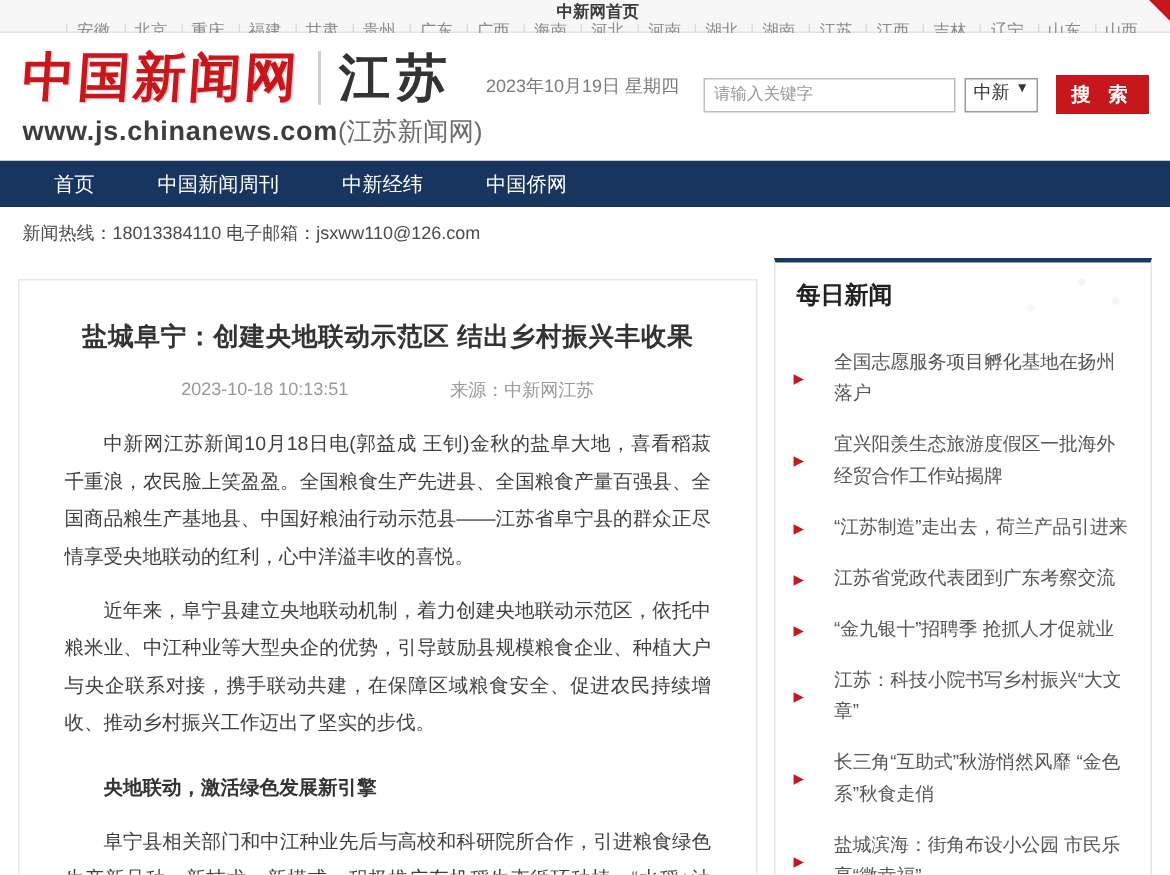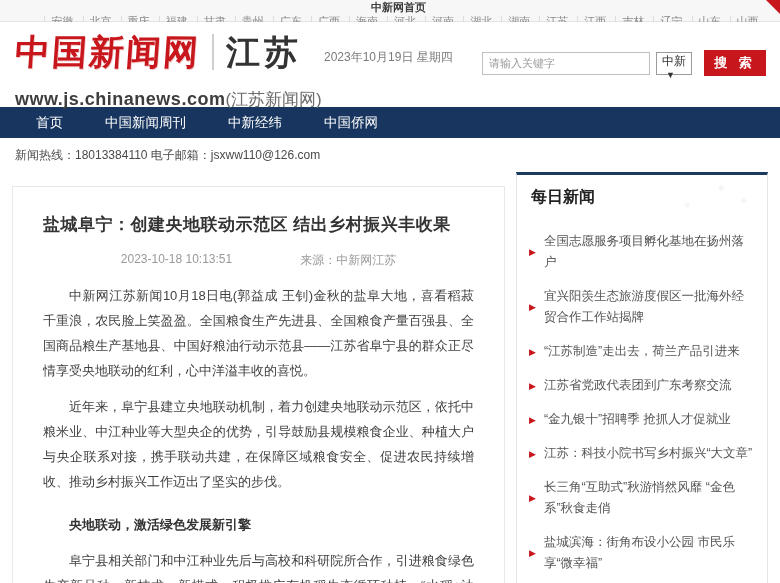--- a/index.html
+++ b/index.html
@@ -20,50 +20,50 @@
   
   .header { height:85px; background:#fff; position:relative; padding:10px 15px 0; }
   .brandrow { display:flex; align-items:flex-end; }
   .logo { font-family:"DejaVu Serif", serif; font-weight:bold; font-size:35px;
     color:#c8161d; letter-spacing:2px; transform:skewX(-4deg);
     text-shadow:1px 1px 0 rgba(200,22,29,.25); line-height:40px; }
   .brand-divider { width:2px; height:36px; background:#cfcfcf; margin:0 12px 2px; }
   .region { font-size:34px; font-weight:bold; color:#333; line-height:40px;
     letter-spacing:4px; }
   .date { font-size:12px; color:#7a7a7a; margin:0 0 6px 22px; }
-  .siteurl { margin-top:16px; font-size:18px; }
+  .siteurl { margin-top:4px; font-size:18px; }
   .siteurl .url { font-weight:bold; color:#3d3d3d; letter-spacing:.5px; }
   .siteurl .suffix { color:#6b6b6b; font-weight:normal; font-size:17px; }
   .searchbox { position:absolute; right:14px; top:28px; display:flex;
     align-items:center; }
   .search-input { width:168px; height:23px; border:1px solid #bfbfbf;
     font-size:11px; color:#555; padding:0 6px; outline:none; background:#fff; }
   .search-input::placeholder { color:#9a9a9a; }
   .scope-select { height:23px; border:1px solid #9c9c9c; background:#fff;
     display:flex; align-items:flex-start; padding:0 5px; margin-left:6px;
-    font-size:12px; color:#333; cursor:pointer;flex-direction:column; }
+    font-size:12px; color:#333; cursor:pointer; }
   .scope-select .chev { font-size:9px; margin-left:4px; color:#333; }
   .search-btn { height:26px; width:62px; background:#c8161d; color:#fff;
     border:none; font-size:13px; font-weight:bold; letter-spacing:4px;
     margin-left:12px; cursor:pointer; }
 
   
   .nav { height:31px; background:#17355e; display:flex; align-items:flex-start;
     padding-left:15px; }
   .nav a { color:#fff; font-size:13.5px; text-decoration:none; padding:0 21px;
     line-height:31px; }
 
   
   .hotline { padding:9px 0 8px 15px; font-size:12px; color:#4a4a4a; }
 
   
   .main { display:flex; align-items:flex-start; padding:0 12px; }
   .article-card { width:493px; border:1px solid #e8e8e8; background:#fff;
     margin-top:14px; padding:18px 30px 40px; min-height:420px; }
-  .article-title { text-align:left; font-size:17px; font-weight:bold;
+  .article-title { text-align:center; font-size:17px; font-weight:bold;
     color:#333; margin-top:8px; letter-spacing:.5px; }
   .article-meta { display:flex; justify-content:center; gap:68px;
     font-size:12px; color:#999; margin-top:16px; }
   .article-body { margin-top:14px; }
   .article-body p { font-size:13px; color:#3f3f3f; line-height:25px;
     text-indent:2em; margin:11px 0; text-align:justify; }
   .article-body p.subhead { font-weight:bold; color:#333; margin-top:18px; }
 
   
   .sidebar-card { width:252px; margin-left:11px; background:#fff;
@@ -71,21 +71,21 @@
   .sidebar-head { position:relative; padding:12px 2px 10px; font-size:16px;
     font-weight:bold; color:#222;
     background:
       radial-gradient(circle at 85% 30%, rgba(0,0,0,0.045) 0 2px, transparent 3px),
       radial-gradient(circle at 70% 70%, rgba(0,0,0,0.035) 0 2px, transparent 3px),
       radial-gradient(circle at 95% 60%, rgba(0,0,0,0.04) 0 2px, transparent 3px); }
   .news-list { list-style:none; }
   .news-item { display:flex; align-items:center; margin:13px 0; cursor:pointer; }
   .news-item .bullet { color:#c8161d; font-size:9px; margin-right:8px;
     flex:0 0 auto; }
-  .news-item .txt { font-size:12.5px; color:#555; line-height:21px; }
+  .news-item .txt { font-size:12.5px; color:#555; line-height:21px;margin-left:12px; }
 </style>
 </head>
 <body>
 
 <div class="topbar">
   <a href="#" class="home">中新网首页</a>
   <span>
     
   
       <a href="#" class="prov">安徽</a>

